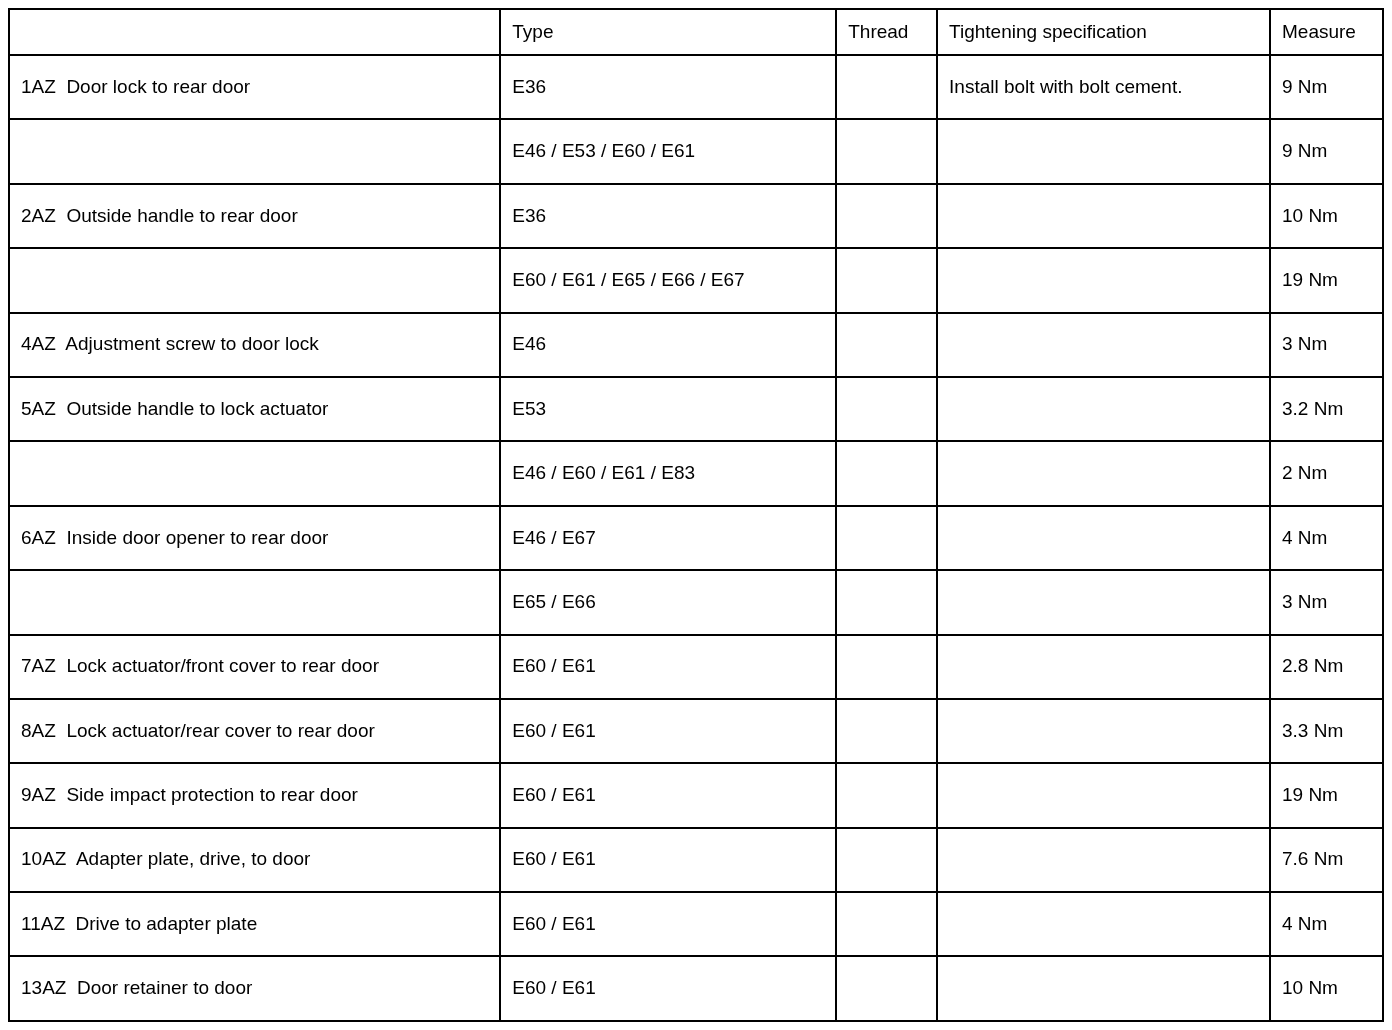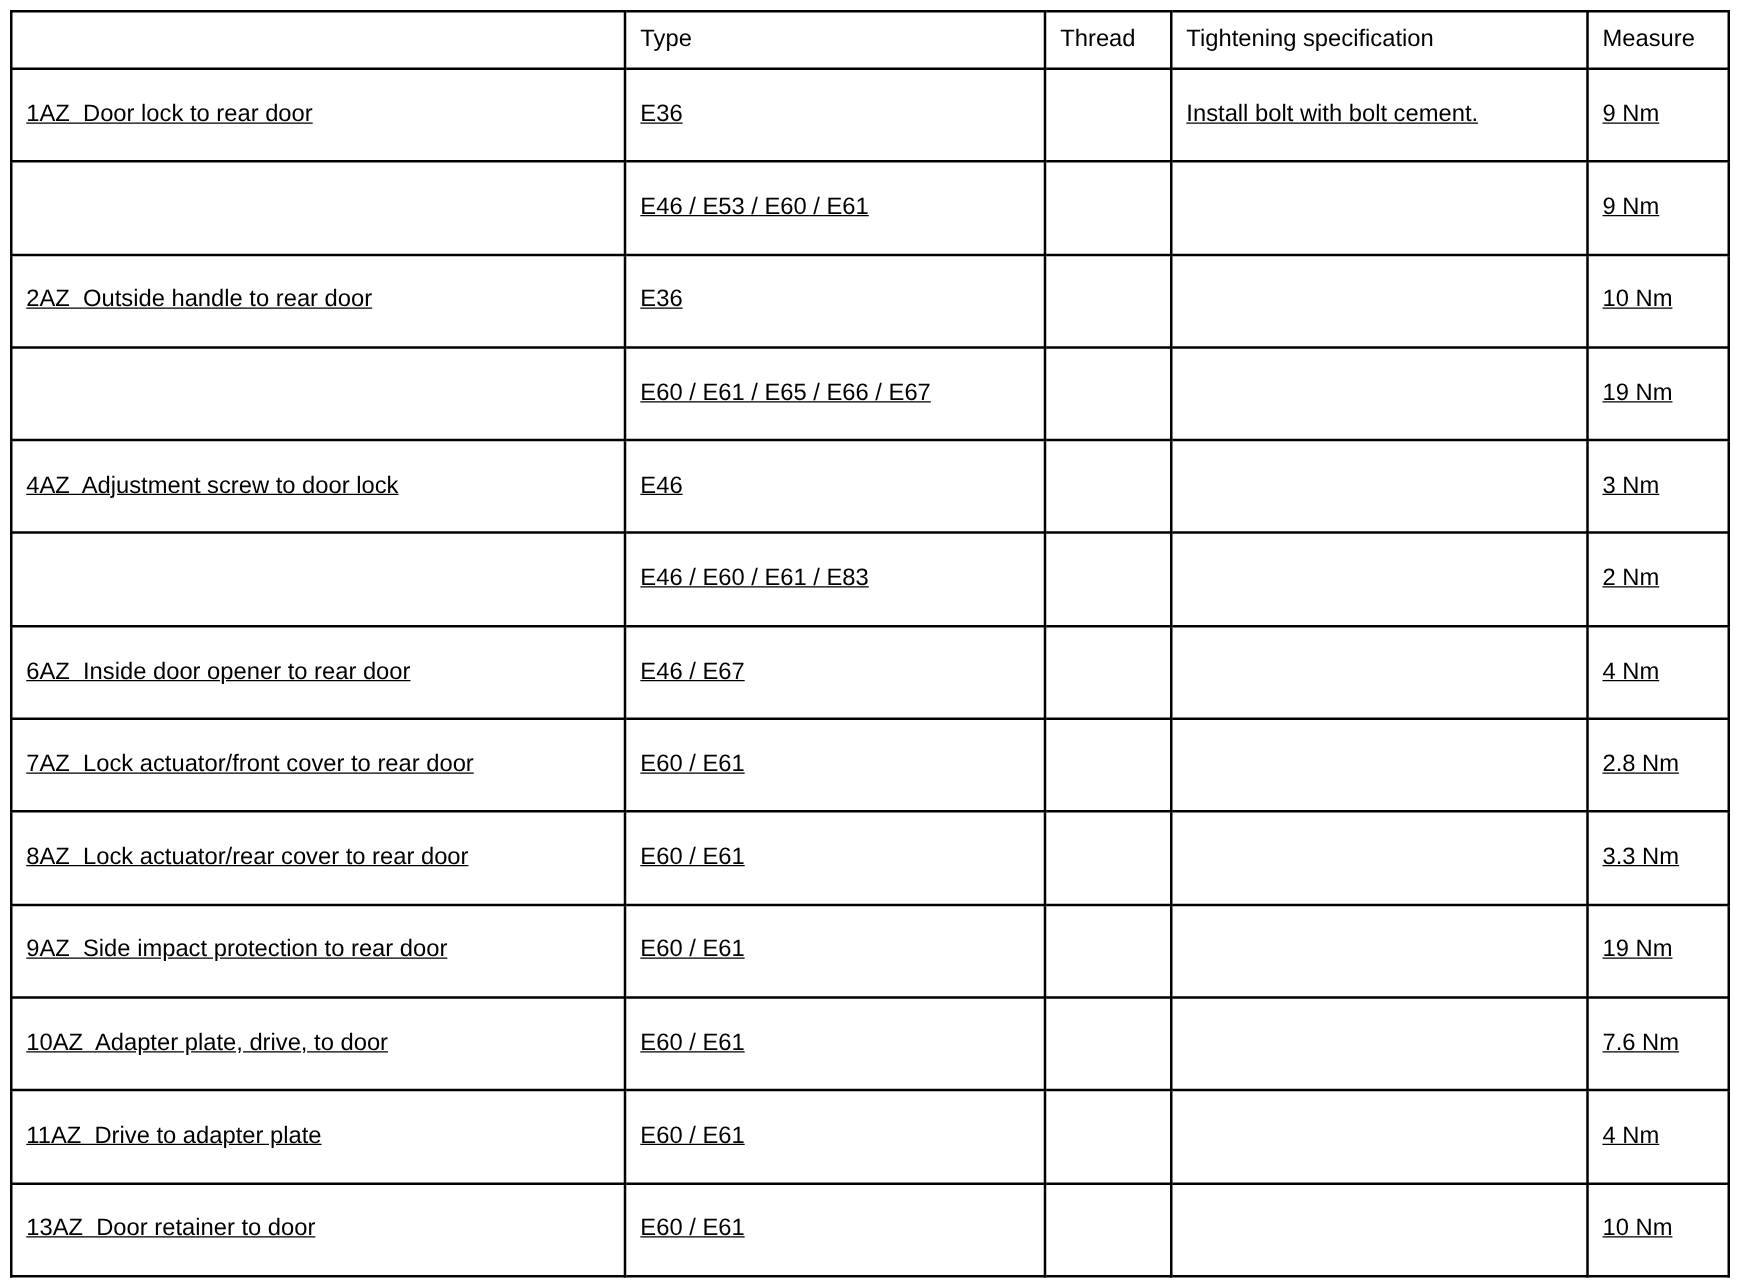--- a/index.html
+++ b/index.html
@@ -35,21 +35,20 @@
     color: #000000;
     white-space: pre-wrap;
     overflow: hidden;
     line-height: 1.2;
   }
   table.spec-table thead tr {
     height: 46px;
   }
   table.spec-table tbody tr {
     height: 53px;
-    text-decoration: underline;
   }
   .col-item    { width: 487px; }
   .col-type    { width: 333px; }
   .col-thread  { width: 100px; }
   .col-spec    { width: 330px; }
   .col-measure { width: 112px; }
 </style>
 </head>
 <body>
 
@@ -101,32 +100,46 @@
           <td class="col-measure">19 Nm</td>
         </tr>
         <tr>
           <td class="col-item">4AZ  Adjustment screw to door lock</td>
           <td class="col-type">E46</td>
           <td class="col-thread"></td>
           <td class="col-spec"></td>
           <td class="col-measure">3 Nm</td>
         </tr>
         <tr>
+          <td class="col-item">5AZ  Outside handle to lock actuator</td>
+          <td class="col-type">E53</td>
+          <td class="col-thread"></td>
+          <td class="col-spec"></td>
+          <td class="col-measure">3.2 Nm</td>
+        </tr>
+        <tr>
           <td class="col-item"></td>
           <td class="col-type">E46 / E60 / E61 / E83</td>
           <td class="col-thread"></td>
           <td class="col-spec"></td>
           <td class="col-measure">2 Nm</td>
         </tr>
         <tr>
           <td class="col-item">6AZ  Inside door opener to rear door</td>
           <td class="col-type">E46 / E67</td>
           <td class="col-thread"></td>
           <td class="col-spec"></td>
           <td class="col-measure">4 Nm</td>
+        </tr>
+        <tr>
+          <td class="col-item"></td>
+          <td class="col-type">E65 / E66</td>
+          <td class="col-thread"></td>
+          <td class="col-spec"></td>
+          <td class="col-measure">3 Nm</td>
         </tr>
         <tr>
           <td class="col-item">7AZ  Lock actuator/front cover to rear door</td>
           <td class="col-type">E60 / E61</td>
           <td class="col-thread"></td>
           <td class="col-spec"></td>
           <td class="col-measure">2.8 Nm</td>
         </tr>
         <tr>
           <td class="col-item">8AZ  Lock actuator/rear cover to rear door</td>

